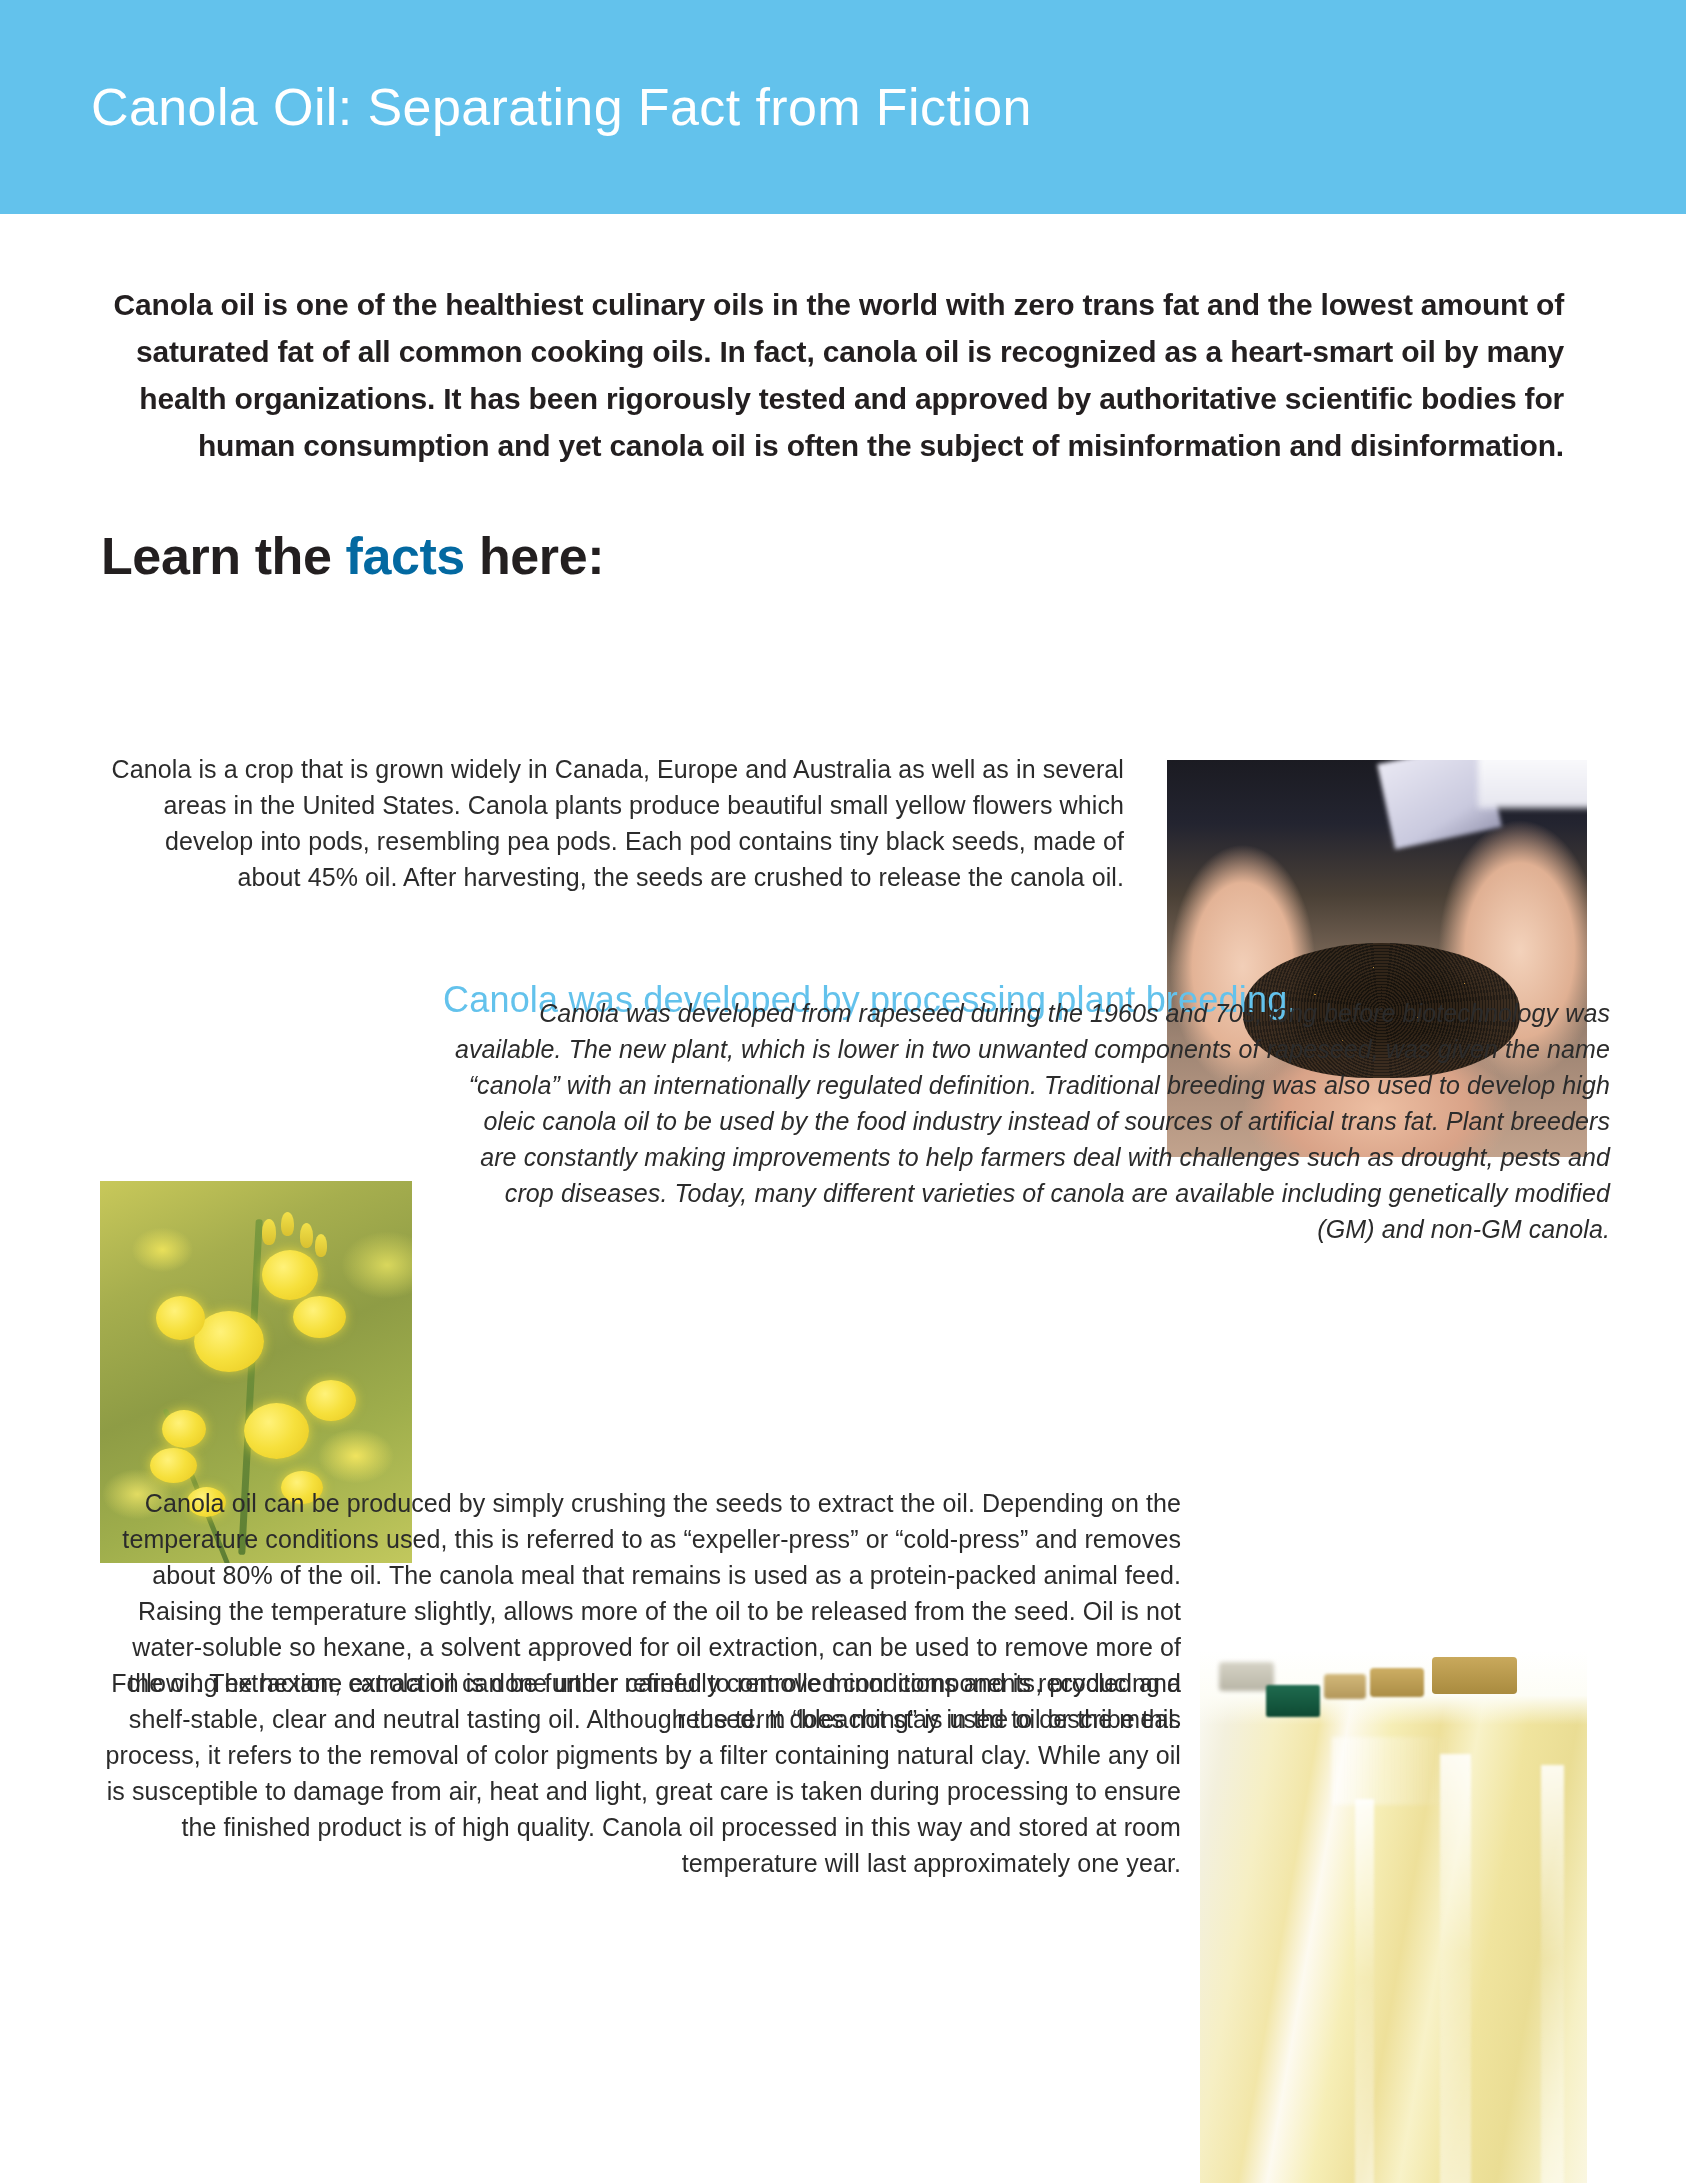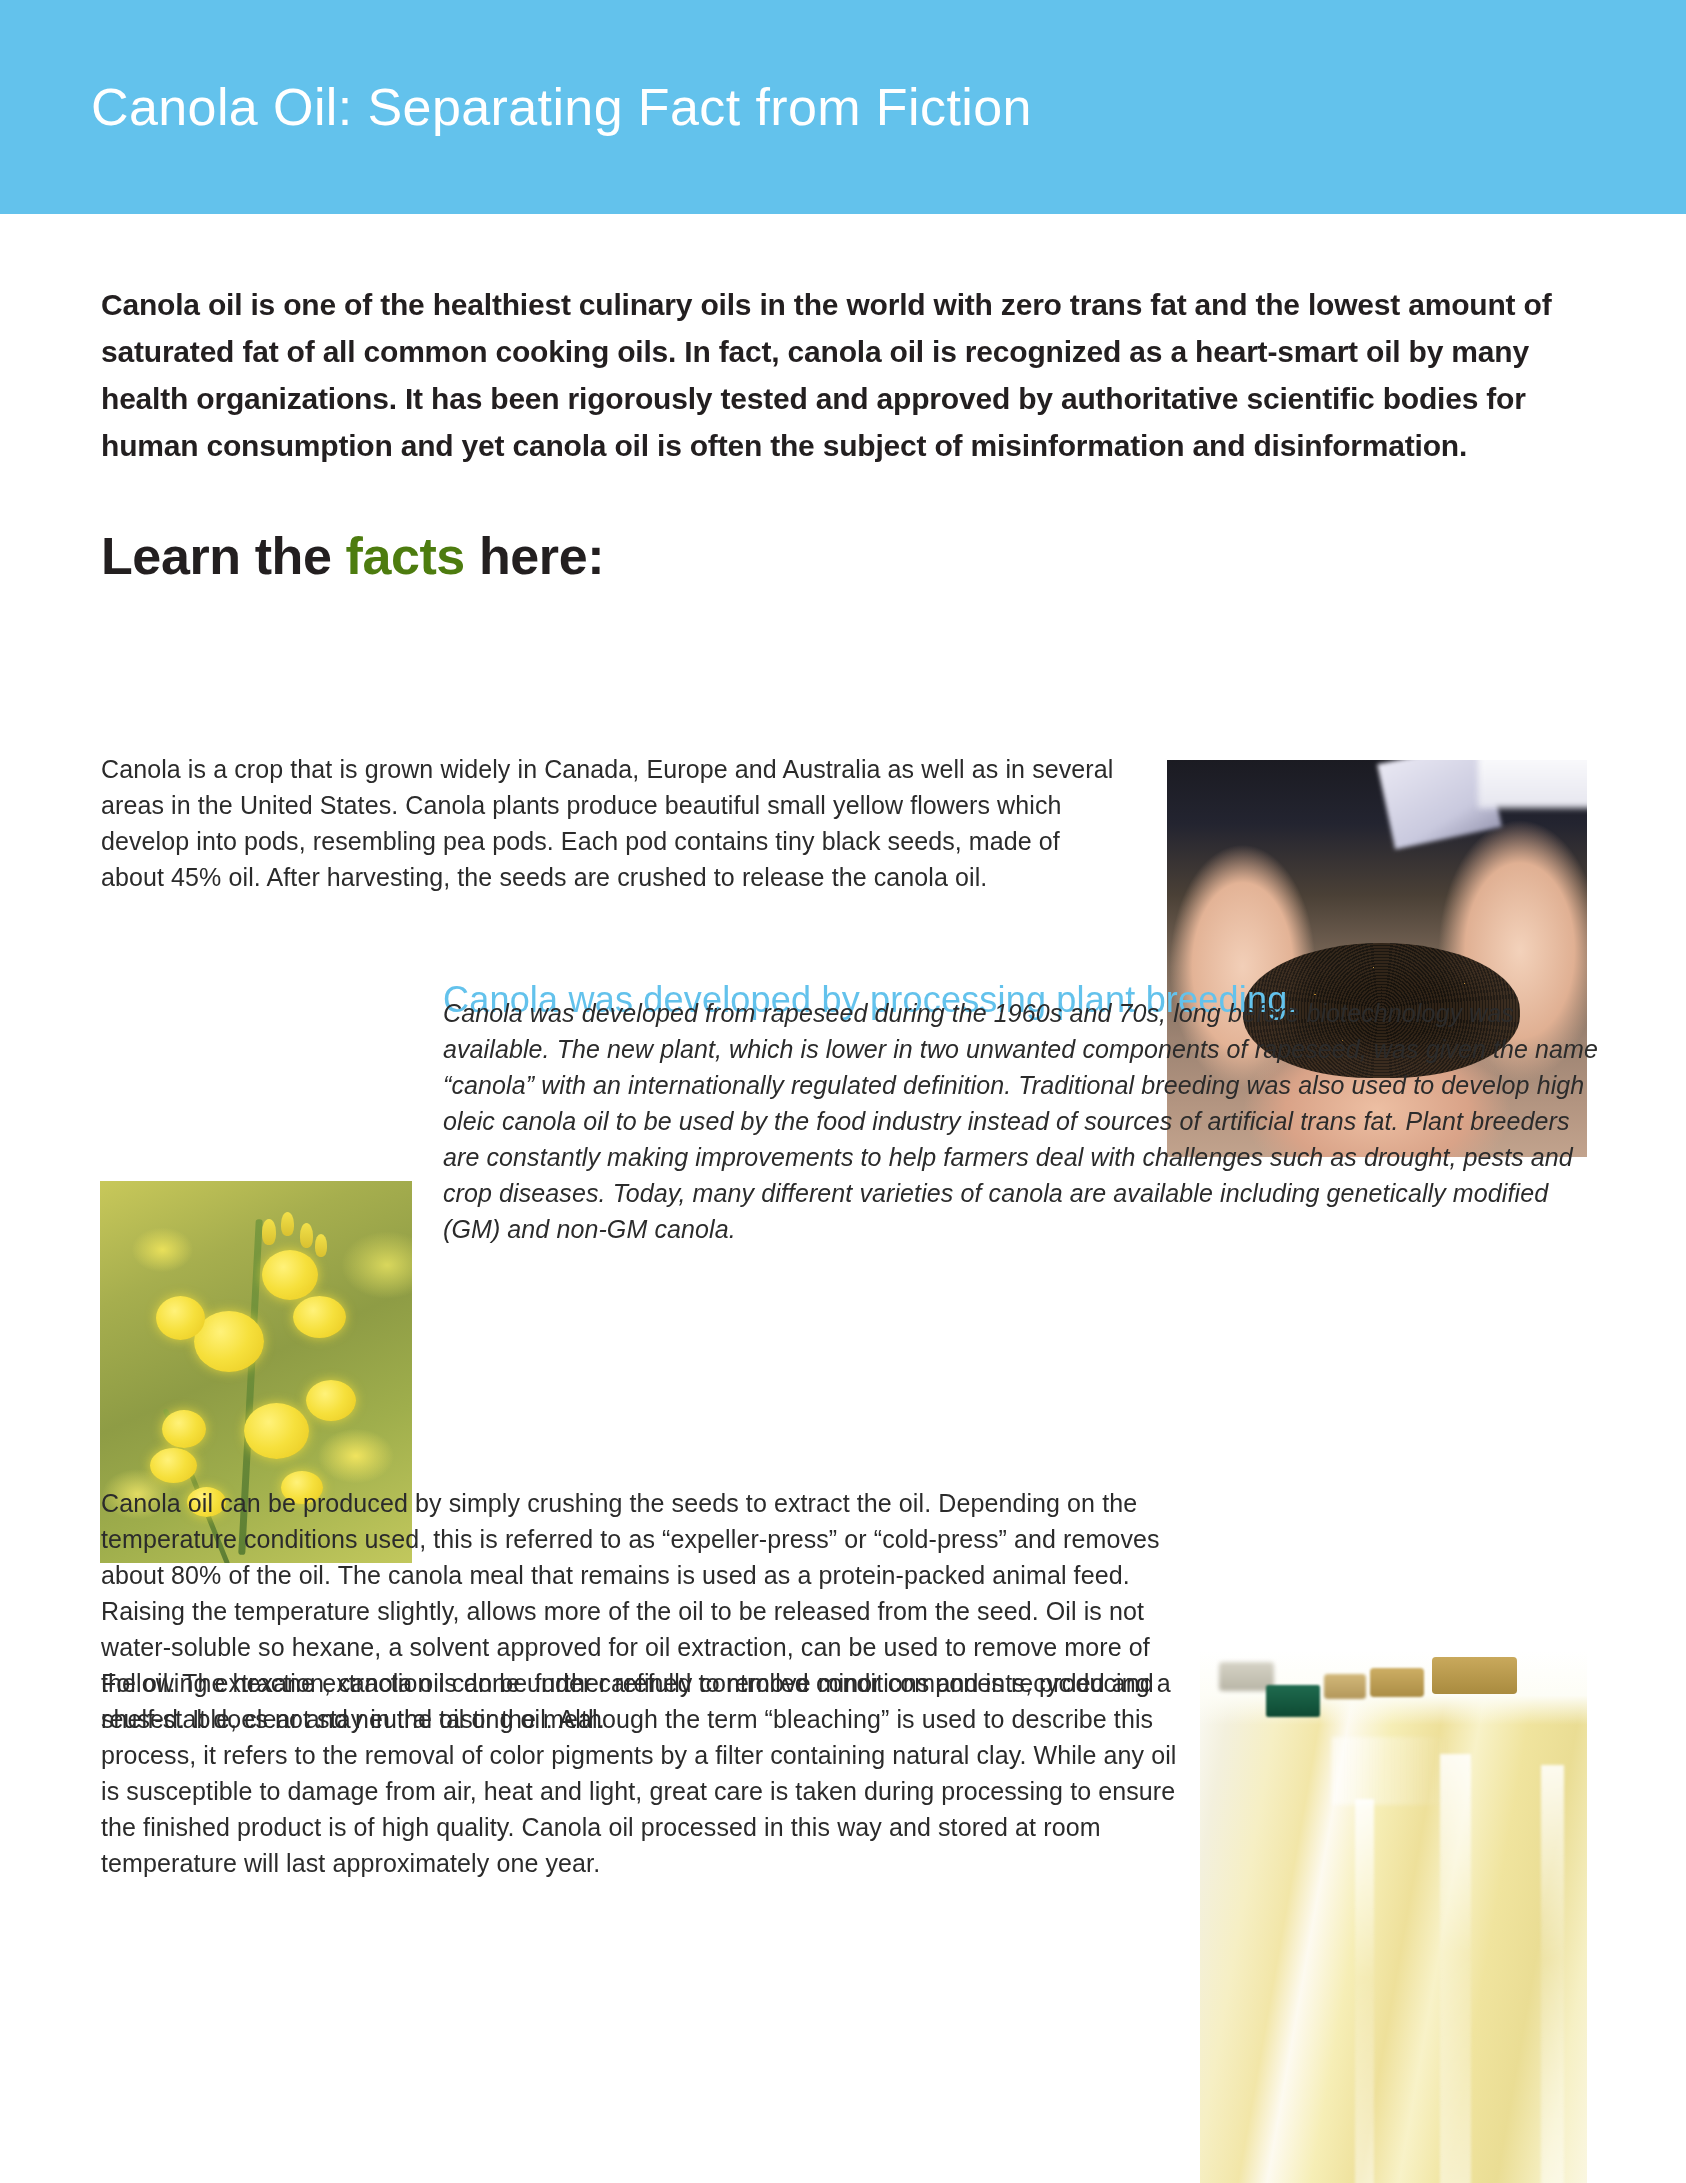--- a/index.html
+++ b/index.html
@@ -44,20 +44,21 @@
     background: #d7eefa;
   }
 
   
   .page {
     position: absolute;
     left: 0; top: 214px;
     width: 1687px;
     height: 1969px;
     background: #ffffff;
+    text-align: right;
   }
 
   .intro {
     position: absolute;
     left: 101px;
     top: 67px;
     width: 1463px;
     font-size: 30px;
     line-height: 47px;
     font-weight: bold;
@@ -69,21 +70,21 @@
     position: absolute;
     left: 101px;
     top: 312px;
     font-size: 52px;
     line-height: 61px;
     font-weight: bold;
     color: #231f20;
     letter-spacing: -0.4px;
     white-space: nowrap;
   }
-  .learn-heading .accent { color: #4d7c0f; }
+  .learn-heading .accent { color: #0369a1; }
 
   .section-heading {
     position: absolute;
     font-weight: 300;
     font-size: 36px;
     line-height: 44px;
     color: #63c2ec;
     letter-spacing: 0.2px;
     white-space: nowrap;
   }

